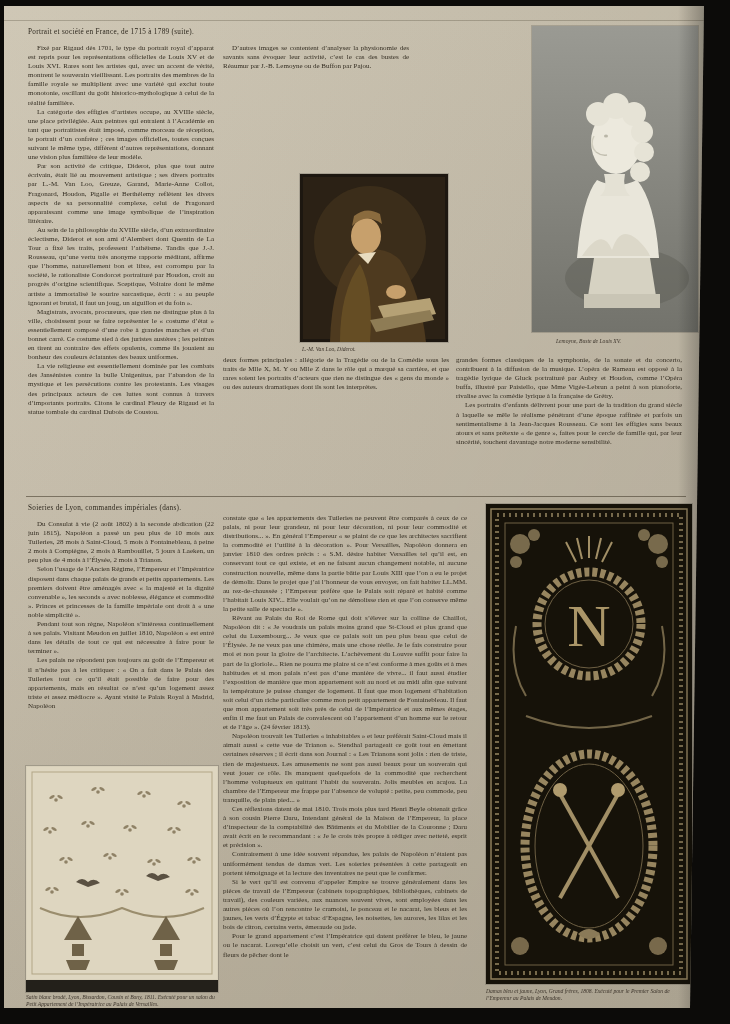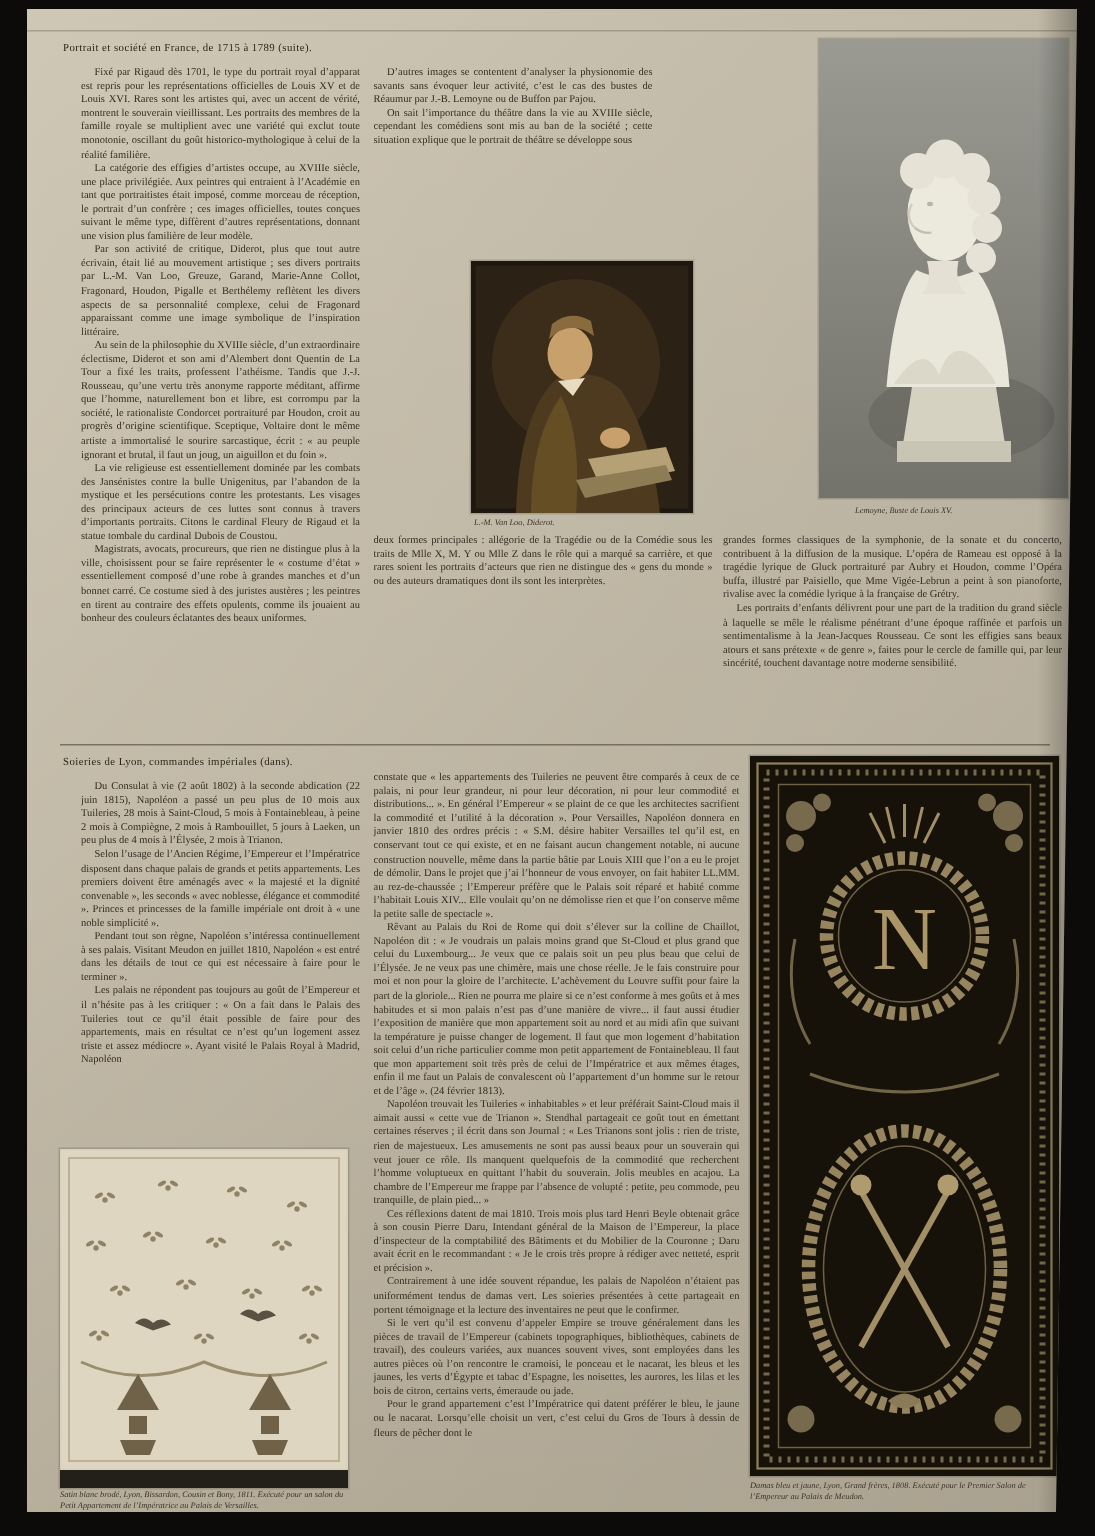--- a/index.html
+++ b/index.html
@@ -5,21 +5,21 @@
   html,body{margin:0;padding:0;}
   body{
     width:730px;height:1024px;
     background:#0c0b09;
     position:relative;
     overflow:hidden;
     font-family:"Liberation Serif", serif;
   }
   .paper{
     position:absolute;
-    left:18px;top:6px;
+    left:4px;top:6px;
     width:700px;height:1002px;
     background:
       linear-gradient(115deg, rgba(255,255,255,.06), rgba(0,0,0,.05) 55%, rgba(0,0,0,.10)),
       linear-gradient(#ccc4b1, #c7beab 50%, #bdb4a0);
     clip-path:polygon(0 0, 100% 0, 98% 100%, 0 100%);
     overflow:hidden;
   }
   .paper::after{
     content:"";position:absolute;top:0;right:0;bottom:0;width:26px;
     background:linear-gradient(to right, rgba(0,0,0,0), rgba(0,0,0,.28));
@@ -28,21 +28,20 @@
   .crease{position:absolute;left:0;right:0;top:14px;height:1px;background:rgba(70,60,42,.28);}
   .sec-header{
     position:absolute;
     font-size:7.2px;letter-spacing:.3px;color:#2c261c;
     white-space:nowrap;
   }
   .col{
     position:absolute;overflow:hidden;
     font-size:7px;line-height:1.3;color:#332c21;
     text-align:justify;
-    margin-left:12px;
   }
   .col p{margin:0;text-indent:9px;}
   .col p.cont{text-indent:0;}
   .caption{
     position:absolute;
     font-size:5.6px;line-height:1.25;color:#3b332a;
     font-style:italic;
   }
   figure{margin:0;position:absolute;box-shadow:0 0 0 1px rgba(0,0,0,.15);}
   .rule{position:absolute;height:1px;background:rgba(62,52,36,.55);}
@@ -53,27 +52,26 @@
 <div class="paper">
   <div class="crease"></div>
 
   <div class="sec-header" style="left:24px;top:22px;">Portrait et société en France, de 1715 à 1789 (suite).</div>
 
   <div class="col" style="left:24px;top:38px;width:186px;height:458px;">
       <p>Fixé par Rigaud dès 1701, le type du portrait royal d’apparat est repris pour les représentations officielles de Louis XV et de Louis XVI. Rares sont les artistes qui, avec un accent de vérité, montrent le souverain vieillissant. Les portraits des membres de la famille royale se multiplient avec une variété qui exclut toute monotonie, oscillant du goût historico-mythologique à celui de la réalité familière.</p>
       <p>La catégorie des effigies d’artistes occupe, au XVIIIe siècle, une place privilégiée. Aux peintres qui entraient à l’Académie en tant que portraitistes était imposé, comme morceau de réception, le portrait d’un confrère ; ces images officielles, toutes conçues suivant le même type, diffèrent d’autres représentations, donnant une vision plus familière de leur modèle.</p>
       <p>Par son activité de critique, Diderot, plus que tout autre écrivain, était lié au mouvement artistique ; ses divers portraits par L.-M. Van Loo, Greuze, Garand, Marie-Anne Collot, Fragonard, Houdon, Pigalle et Berthélemy reflètent les divers aspects de sa personnalité complexe, celui de Fragonard apparaissant comme une image symbolique de l’inspiration littéraire.</p>
       <p>Au sein de la philosophie du XVIIIe siècle, d’un extraordinaire éclectisme, Diderot et son ami d’Alembert dont Quentin de La Tour a fixé les traits, professent l’athéisme. Tandis que J.-J. Rousseau, qu’une vertu très anonyme rapporte méditant, affirme que l’homme, naturellement bon et libre, est corrompu par la société, le rationaliste Condorcet portraituré par Houdon, croit au progrès d’origine scientifique. Sceptique, Voltaire dont le même artiste a immortalisé le sourire sarcastique, écrit : « au peuple ignorant et brutal, il faut un joug, un aiguillon et du foin ».</p>
+      <p>Magistrats, avocats, procureurs, que rien ne distingue plus à la ville, choisissent pour se faire représenter le « costume d’état » essentiellement composé d’une robe à grandes manches et d’un bonnet carré. Ce costume sied à des juristes austères ; les peintres en tirent au contraire des effets opulents, comme ils jouaient au bonheur des couleurs éclatantes des beaux uniformes.</p>
       <p>La vie religieuse est essentiellement dominée par les combats des Jansénistes contre la bulle Unigenitus, par l’abandon de la mystique et les persécutions contre les protestants. Les visages des principaux acteurs de ces luttes sont connus à travers d’importants portraits. Citons le cardinal Fleury de Rigaud et la statue tombale du cardinal Dubois de Coustou.</p>
-      <p>Magistrats, avocats, procureurs, que rien ne distingue plus à la ville, choisissent pour se faire représenter le « costume d’état » essentiellement composé d’une robe à grandes manches et d’un bonnet carré. Ce costume sied à des juristes austères ; les peintres en tirent au contraire des effets opulents, comme ils jouaient au bonheur des couleurs éclatantes des beaux uniformes.</p>
     </div>
 
   <div class="col" style="left:219px;top:38px;width:186px;height:128px;">
       <p>D’autres images se contentent d’analyser la physionomie des savants sans évoquer leur activité, c’est le cas des bustes de Réaumur par J.-B. Lemoyne ou de Buffon par Pajou.</p>
-      <p>On sait l’importance du théâtre dans la vie au XVIIIe siècle, cependant les comédiens sont mis au ban de la société ; cette situation explique que le portrait de théâtre se développe sous</p>
     </div>
 
   <figure style="left:296px;top:168px;width:148px;height:168px;">
     <svg width="148" height="168" viewBox="0 0 148 168">
       <rect width="148" height="168" fill="#1d1710"></rect>
       <rect x="3" y="3" width="142" height="162" fill="#2b2115"></rect>
       <ellipse cx="70" cy="68" rx="56" ry="56" fill="#43331d" opacity="0.7"></ellipse>
       <path d="M30 168 q2 -70 30 -92 q26 -4 40 10 q20 30 26 82 z" fill="#4e3a1f"></path>
       <path d="M60 90 q14 26 10 78 l-30 0 q0 -50 20 -78" fill="#6b5226" opacity="0.8"></path>
       <ellipse cx="66" cy="62" rx="15" ry="18" fill="#c7a06c"></ellipse>

